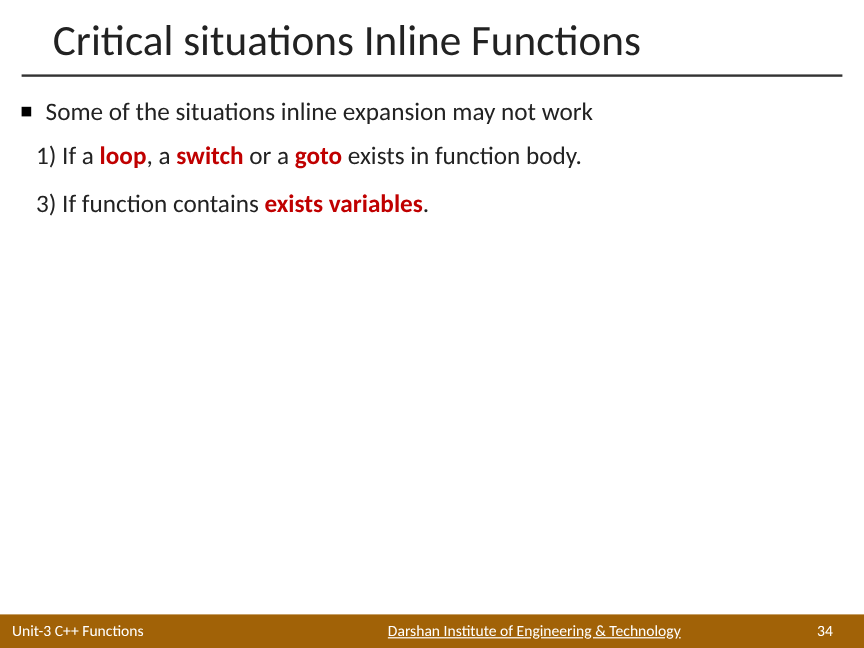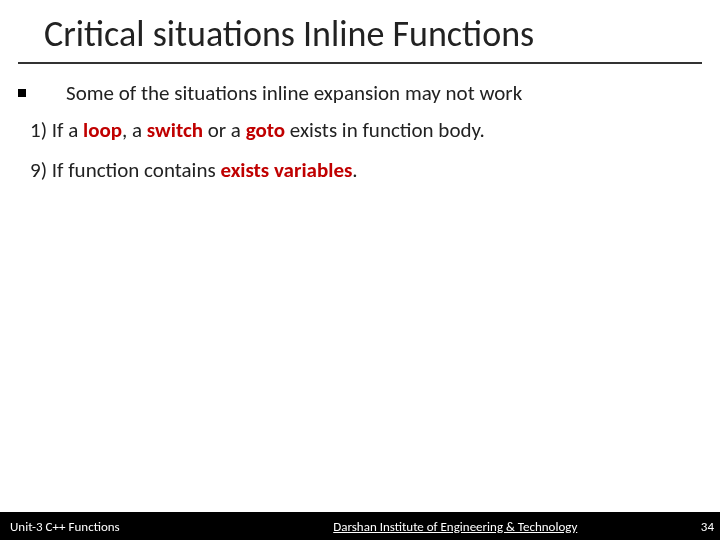--- a/index.html
+++ b/index.html
@@ -23,21 +23,20 @@
       background: #333;
       margin: 0 18px 10px 18px;
     }
     .content {
       padding: 6px 18px;
     }
     .bullet-row {
       display: flex;
       align-items: flex-start;
       margin-bottom: 10px;
-      gap: 28px;
     }
     .bullet {
       width: 8px;
       height: 8px;
       background: #000;
       margin-top: 9px;
       margin-right: 12px;
       flex-shrink: 0;
     }
     .bullet-text {
@@ -54,38 +53,38 @@
     .kw {
       font-weight: bold;
       color: #c00000;
     }
     .footer {
       position: absolute;
       bottom: 0;
       left: 0;
       width: 100%;
       height: 28px;
-      background: #000000;
+      background: #a16207;
       display: flex;
       align-items: center;
       color: #fff;
       font-size: 13px;
     }
     .footer-left {
       padding-left: 10px;
       flex: 0 0 auto;
     }
     .footer-center {
       flex: 1;
       text-align: center;
       padding-left: 90px;
       text-decoration: underline;
     }
     .footer-right {
-      padding-right: 6px;
+      padding-right: 26px;
       flex: 0 0 auto;
     }
   </style>
 </head>
 <body>
 
 <div class="title">Critical situations Inline Functions</div>
 <div class="title-underline"></div>
 
 <div class="content">
@@ -93,21 +92,21 @@
     <div class="bullet"></div>
     <div class="bullet-text">Some of the situations inline expansion may not work</div>
   </div>
 
   <div class="item">
     <span>1) If a </span><span class="kw">loop</span><span>, a </span><span class="kw">switch</span><span> or a </span><span class="kw">goto</span><span> exists in function body.</span>
   </div>
 
 
   <div class="item">
-    <span>9) If function contains </span><span class="kw">exists variables</span><span>.</span>
+    <span>3) If function contains </span><span class="kw">exists variables</span><span>.</span>
   </div>
 
 </div>
 
 <div class="footer">
   <div class="footer-left">Unit-3 C++ Functions</div>
   <div class="footer-center">Darshan Institute of Engineering &amp; Technology</div>
   <div class="footer-right">34</div>
 </div>
 

